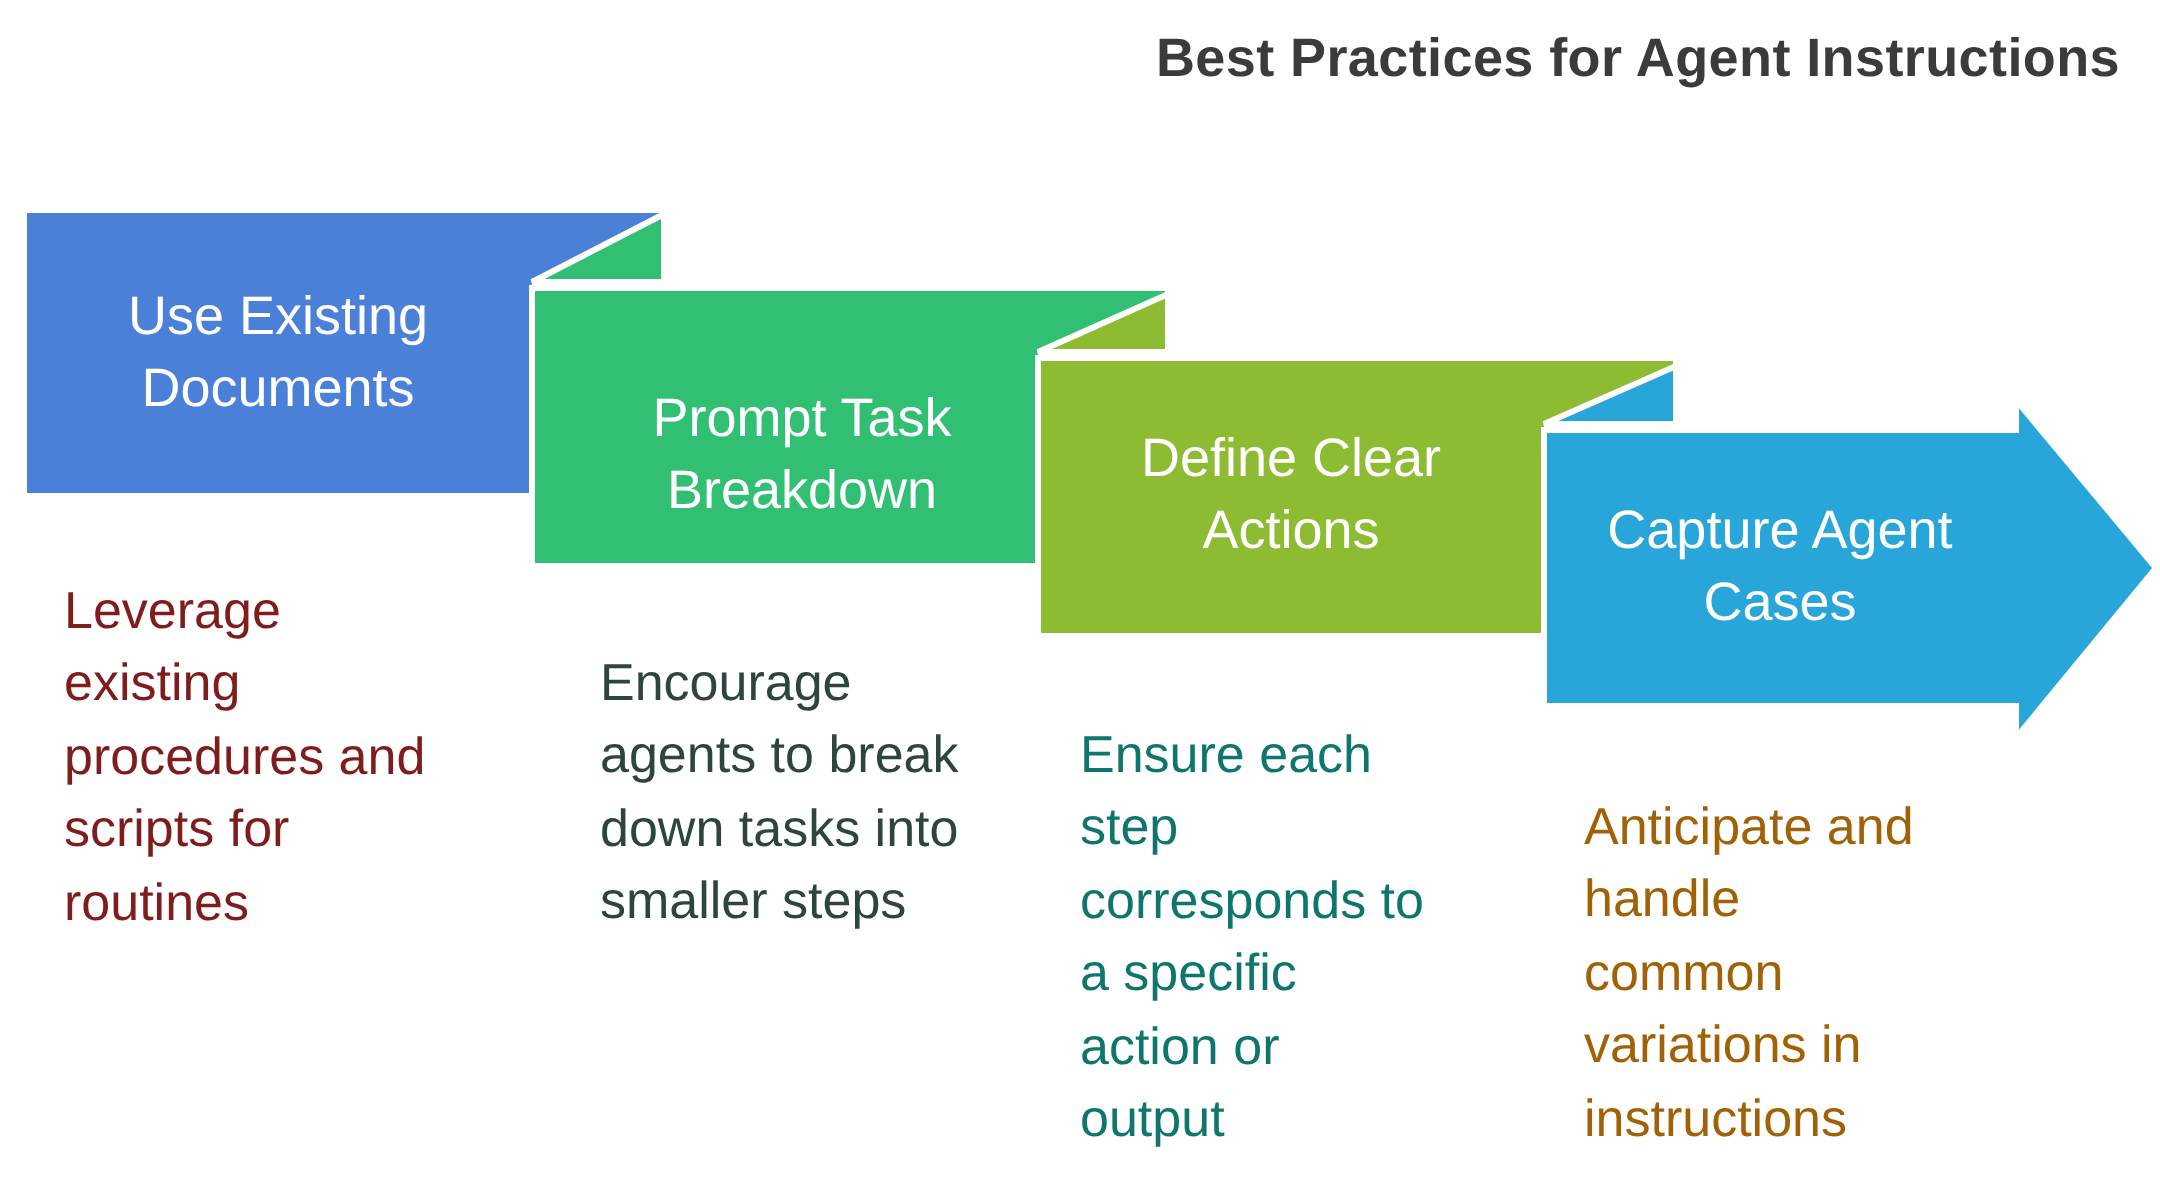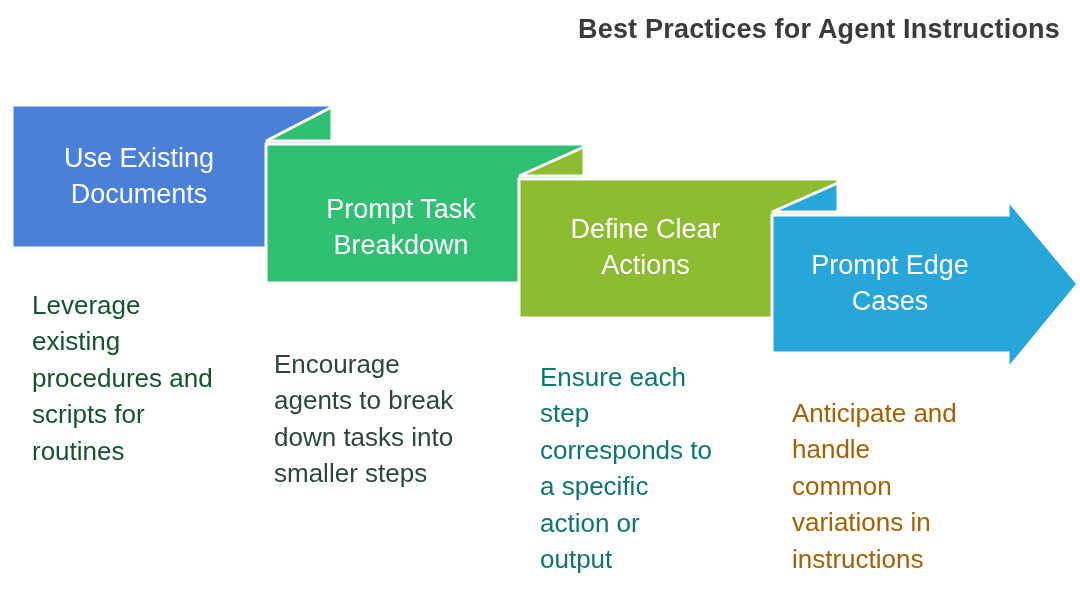--- a/index.html
+++ b/index.html
@@ -48,21 +48,21 @@
   .label-3 { left: 519px; top: 178px; width: 253px; height: 140px; }
   .label-4 { left: 772px; top: 215px; width: 236px; height: 138px; }
   .step-desc {
     position: absolute;
     font-size: 26px;
     line-height: 1.4;
     white-space: pre-line;
     color: #333;
   }
   .desc-1 { left: 32px;  top: 287px; width: 232px; }
-  .desc-2 { left: 274px; top: 323px; width: 232px; margin-top: 23px; }
+  .desc-2 { left: 300px; top: 323px; width: 232px; }
   .desc-3 { left: 540px; top: 359px; width: 222px; }
   .desc-4 { left: 792px; top: 395px; width: 222px; }
 </style>
 </head>
 <body>
 
 <div class="canvas">
 
   <div class="title">Best Practices for Agent Instructions</div>
 
@@ -79,24 +79,24 @@
     <polygon stroke="#ffffff" stroke-width="3" points="772,212 838,183 838,212" fill="#29A6D9"></polygon>
     <polygon stroke="#ffffff" stroke-width="3" points="772,215 1008,215 1008,200 1078,284 1008,369 1008,353 772,353" fill="#29A6D9"></polygon>
   </svg>
 
   <div class="step-label label-1">Use Existing
 Documents</div>
   <div class="step-label label-2">Prompt Task
 Breakdown</div>
   <div class="step-label label-3">Define Clear
 Actions</div>
-  <div class="step-label label-4">Prompt Edge
+  <div class="step-label label-4">Capture Agent
 Cases</div>
 
-  <div class="step-desc desc-1" style="color: #14532d;">Leverage
+  <div class="step-desc desc-1" style="color: #7f1d1d;">Leverage
 existing
 procedures and
 scripts for
 routines</div>
   <div class="step-desc desc-2" style="color: rgb(45, 70, 58);">Encourage
 agents to break
 down tasks into
 smaller steps</div>
   <div class="step-desc desc-3" style="color: #0f766e;">Ensure each
 step

